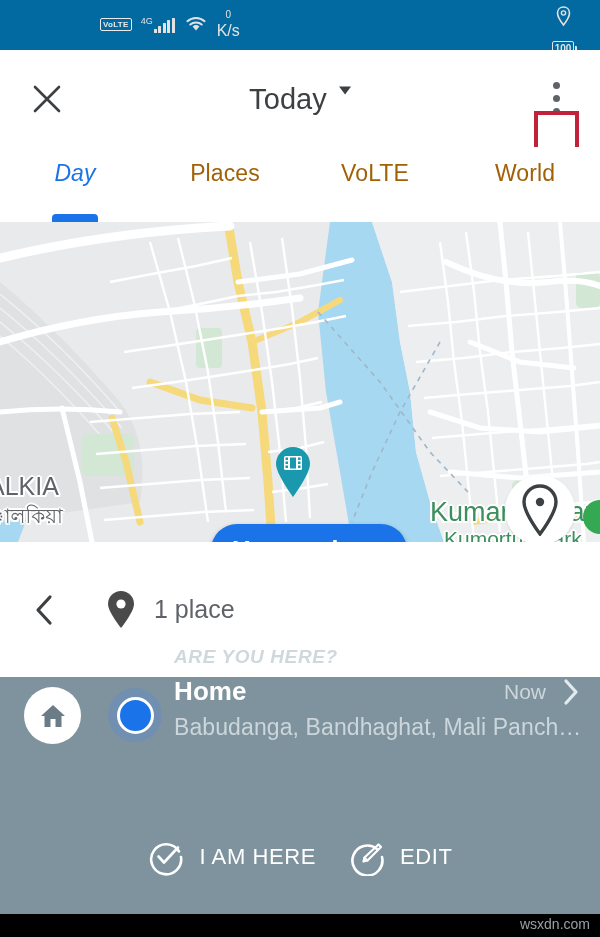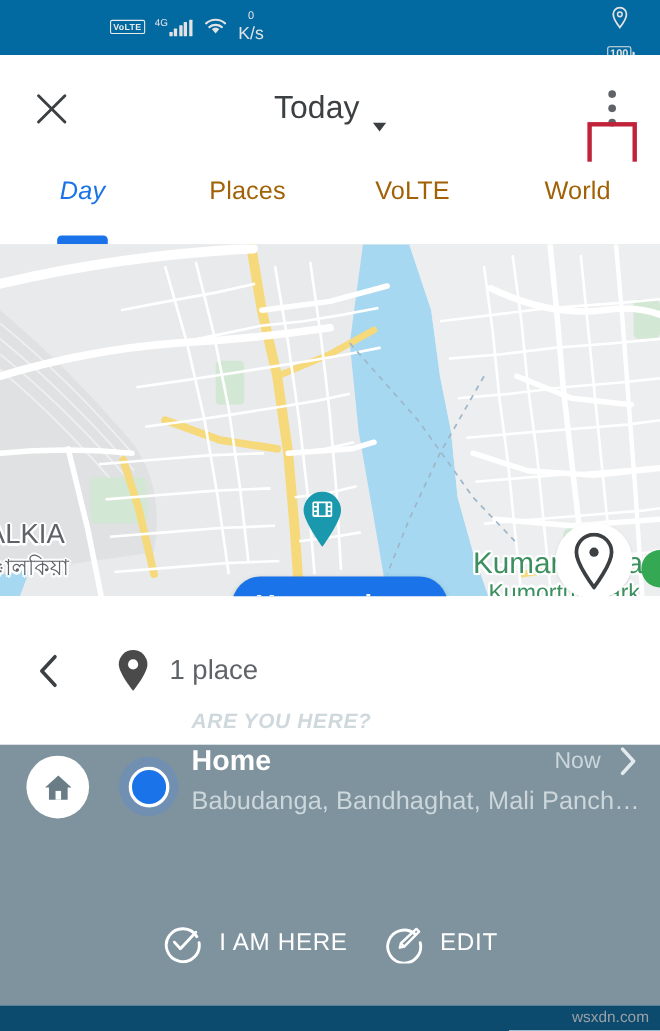--- a/index.html
+++ b/index.html
@@ -123,21 +123,21 @@
     transform: translateY(-50%);
     width: 42px; height: 42px;
     display: flex; align-items: center; justify-content: center;
     cursor: pointer;
   }
   .title-wrap {
     position: absolute;
     left: 50%; top: 50%;
     transform: translate(-50%, -50%);
     display: flex;
-    align-items: flex-end;
+    align-items: flex-start;
     gap: 12px;
     cursor: pointer;
   }
   .title-text {
     font-size: 29px;
     color: #3c4043;
     letter-spacing: .1px;
   }
   .caret {
     width: 0; height: 0;
@@ -398,21 +398,21 @@
     font-size: 22px;
     color: #ffffff;
     letter-spacing: .6px;
   }
 
   
   .footer {
     position: absolute;
     left: 0; top: 914px;
     width: 600px; height: 23px;
-    background: #0c4a6e;
+    background: #000000;
   }
   .watermark {
     position: absolute;
     right: 10px; top: 2px;
     font-size: 14px;
     color: #9aa0a6;
     font-family: "Liberation Sans", sans-serif;
   }
 </style>
 </head>

